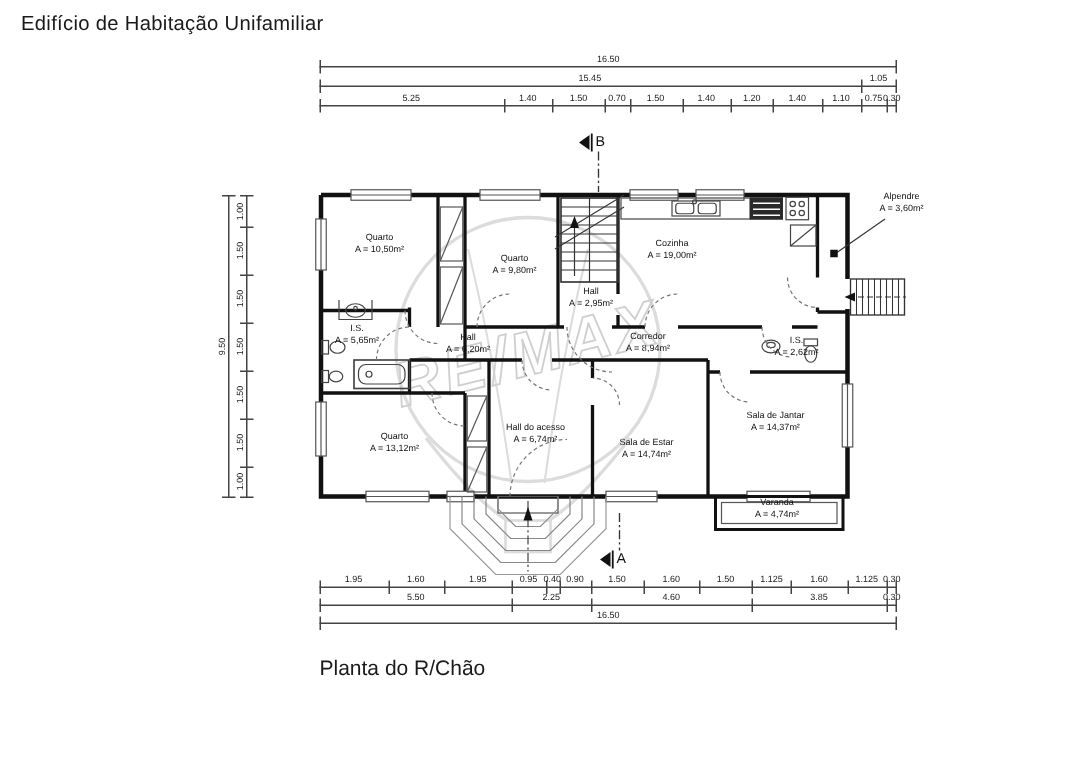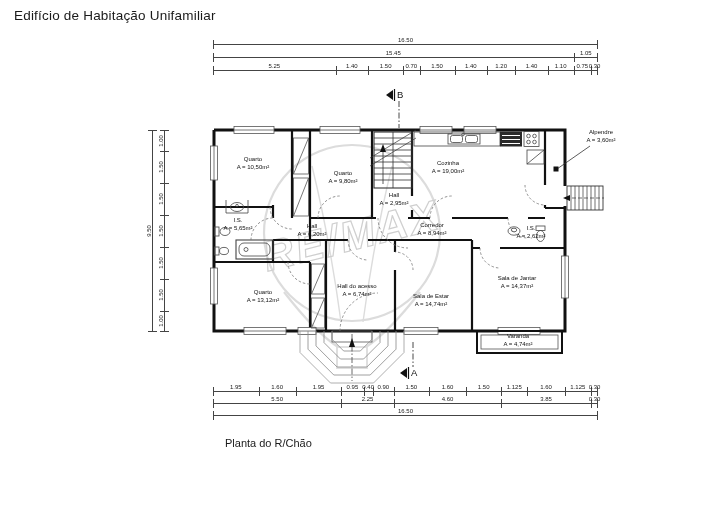--- a/index.html
+++ b/index.html
@@ -1,19 +1,19 @@
 <!DOCTYPE html>
 <html><head>
 <meta charset="utf-8">
 <style>
   html,body{margin:0;padding:0;background:#fff}
   .stage{position:relative;width:632px;height:506px;background:#fff;overflow:hidden;
          font-family:"Liberation Sans",sans-serif;color:#1a1a1a}
   .title{position:absolute;left:14px;top:8px;font-size:13.5px;letter-spacing:.2px}
-  .caption{position:absolute;left:225px;top:437px;font-size:11px}
+  .caption{position:absolute;left:213px;top:437px;font-size:14px}
   svg.plan{position:absolute;left:0;top:0}
 
   .room{position:absolute;transform:translate(-50%,-50%);text-align:center;
         font-size:6px;line-height:1.35;white-space:nowrap;color:#111}
 
   
   .hrow{position:absolute;display:flex;height:12px}
   .hrow::before{content:"";position:absolute;left:0;right:0;bottom:3px;border-top:1px solid #444}
   .hcell{position:relative;flex-basis:0;min-width:0}
   .hcell::before{content:"";position:absolute;left:0;bottom:-1px;height:9px;border-left:1px solid #444}

